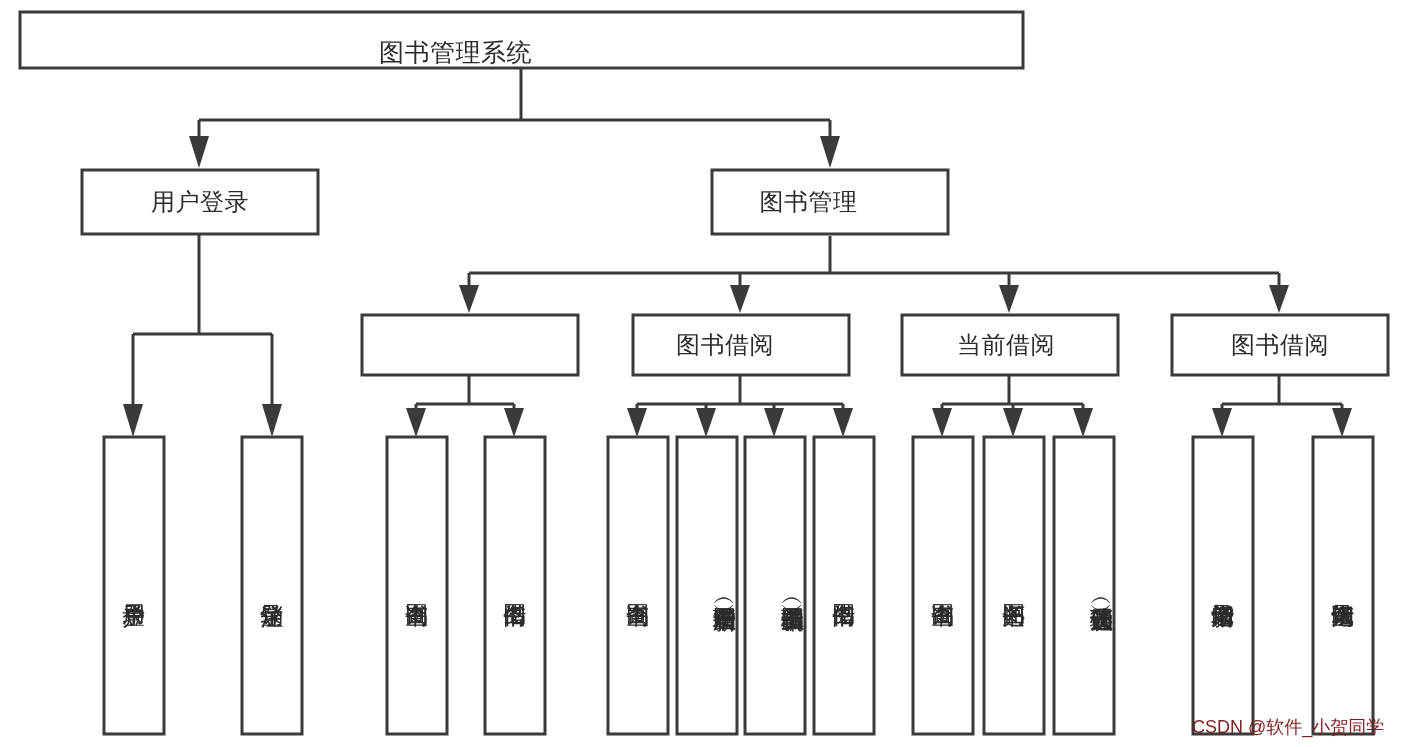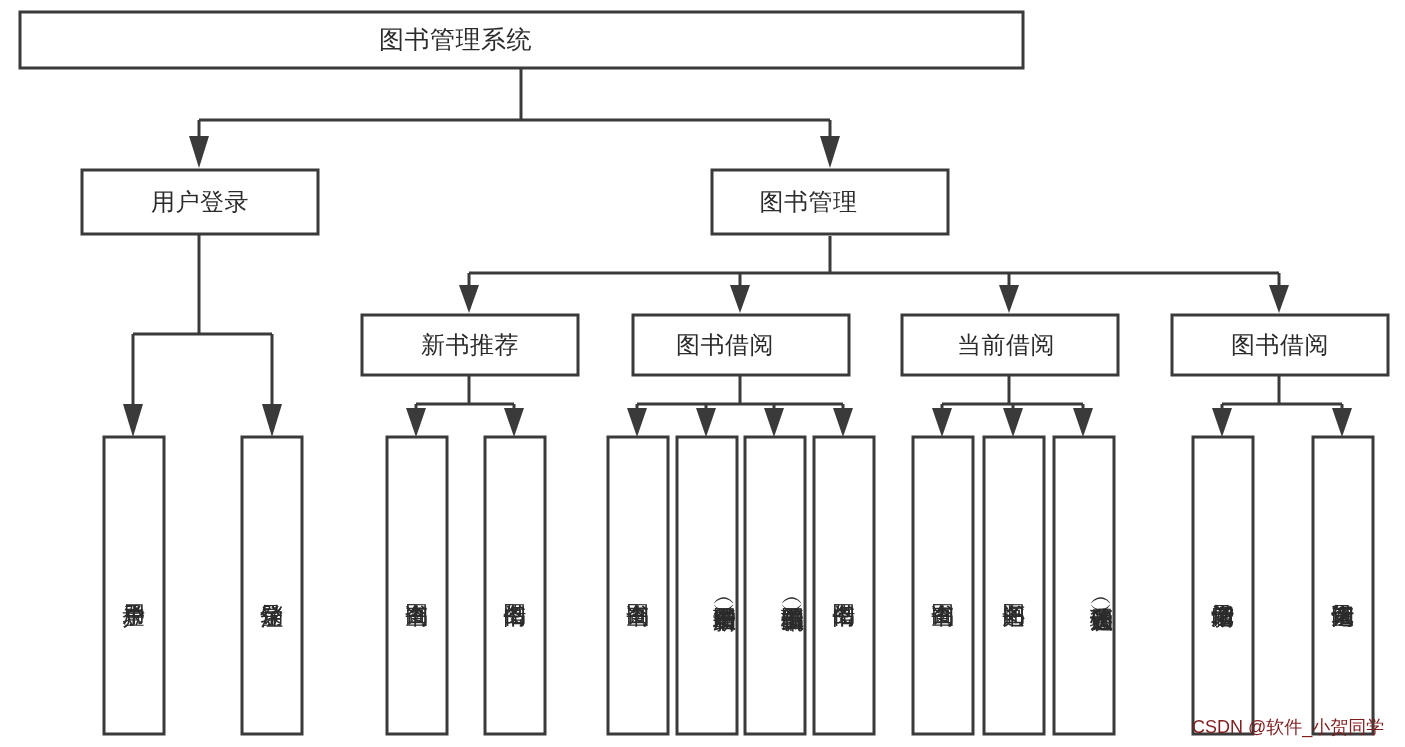--- a/index.html
+++ b/index.html
@@ -180,26 +180,25 @@
     <rect class="leaf-box" x="814" y="437" width="60" height="297"></rect>
 
     <rect class="leaf-box" x="913" y="437" width="60" height="297"></rect>
     <rect class="leaf-box" x="984" y="437" width="60" height="297"></rect>
     <rect class="leaf-box" x="1054" y="437" width="60" height="297"></rect>
 
     <rect class="leaf-box" x="1193" y="437" width="60" height="297"></rect>
     <rect class="leaf-box" x="1313" y="437" width="60" height="297"></rect>
   </svg>
 
-  <div class="node-label root" style="left:20px; top:11px; width:871px; height:56px;font-family:Liberation Serif, serif;">图书管理系统</div>
+  <div class="node-label root" style="left:20px; top:24px; width:871px; height:56px;font-family:Liberation Serif, serif;">图书管理系统</div>
 
   <div class="node-label" style="left:82px; top:170px; width:236px; height:64px;border-radius:20px;">用户登录</div>
   <div class="node-label" style="left:712px; top:170px; width:193px; height:64px;">图书管理</div>
 
-  <div class="node-label" style="left:362px; top:315px; width:216px; height:60px;">新书推荐</div>
   <div class="node-label" style="left:617px; top:315px; width:216px; height:60px;">图书借阅</div>
   <div class="node-label" style="left:902px; top:315px; width:208px; height:60px;border-radius:25px;">当前借阅</div>
   <div class="node-label" style="left:1172px; top:315px; width:216px; height:60px;">图书借阅</div>
 
   <div class="leaf-label" style="left:104px; top:437px; width:60px; height:297px;">用户登录</div>
   <div class="leaf-label" style="left:242px; top:437px; width:60px; height:297px;">注销登录</div>
 
   <div class="leaf-label" style="left:387px; top:437px; width:60px; height:297px;">查询图书</div>
   <div class="leaf-label" style="left:485px; top:437px; width:60px; height:297px;">借阅图书</div>
 

